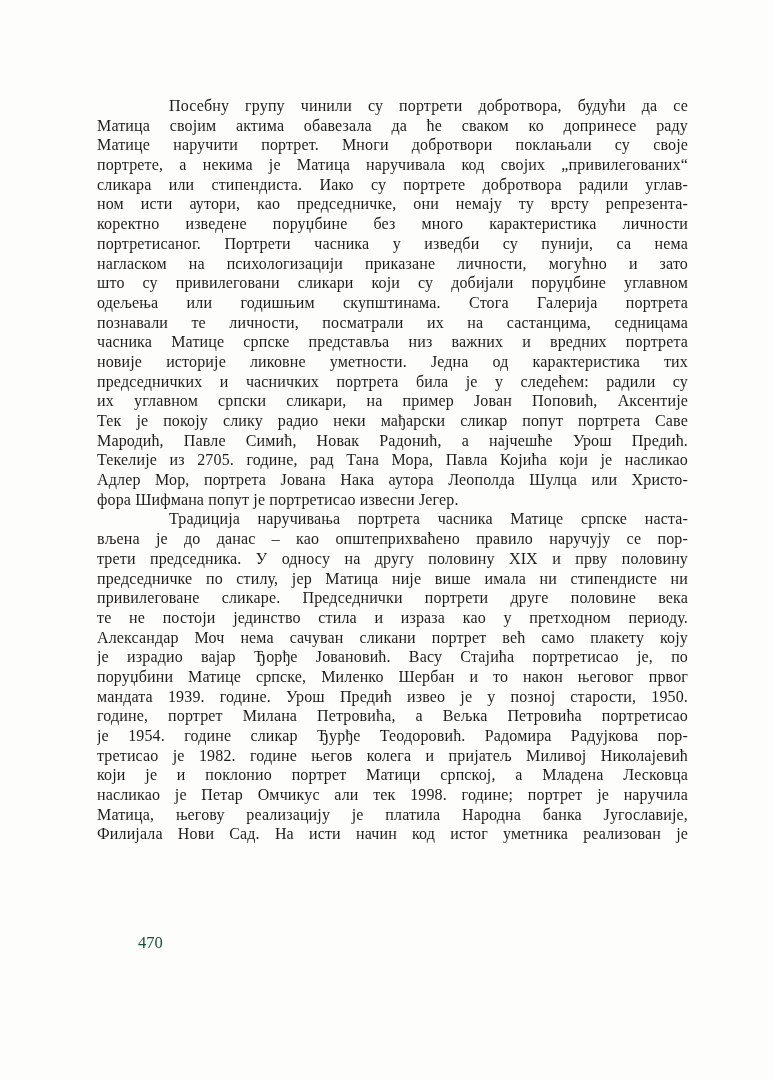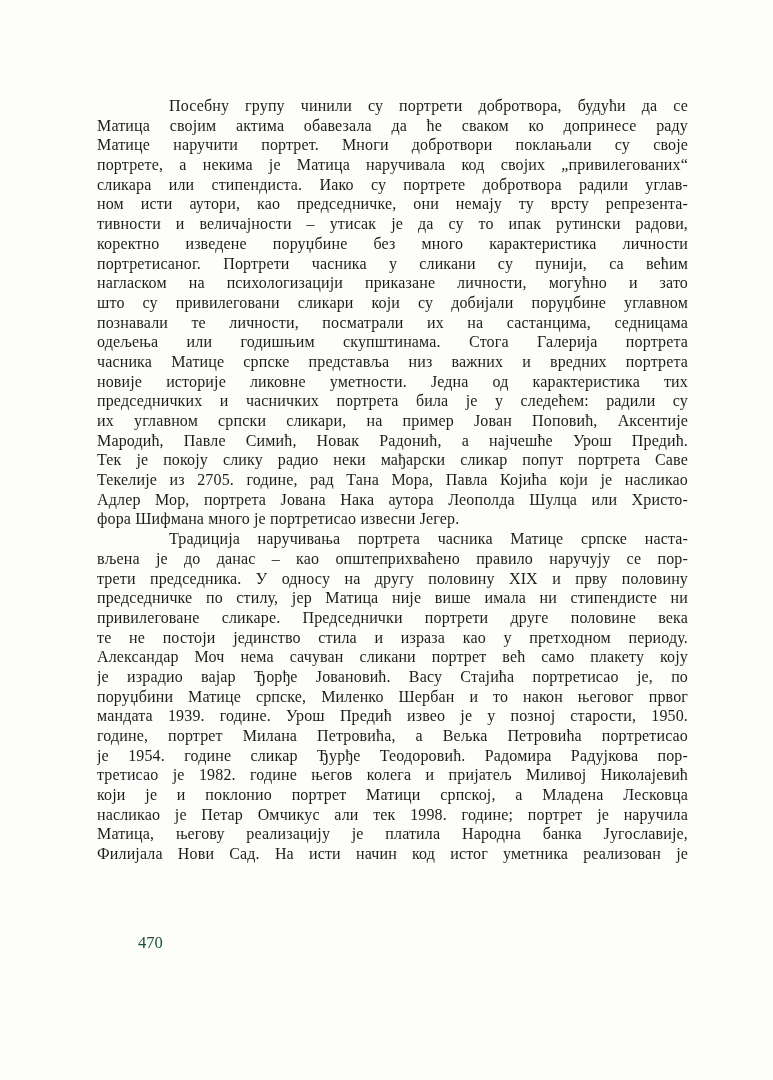--- a/index.html
+++ b/index.html
@@ -50,36 +50,35 @@
 <body>
 
 <div class="page">
   <div class="textblock" id="text-block">
       <div class="line indent">Посебну групу чинили су портрети добротвора, будући да се</div>
       <div class="line">Матица својим актима обавезала да ће сваком ко допринесе раду</div>
       <div class="line">Матице наручити портрет. Многи добротвори поклањали су своје</div>
       <div class="line">портрете, а некима је Матица наручивала код својих „привилегованих“</div>
       <div class="line">сликара или стипендиста. Иако су портрете добротвора радили углав-</div>
       <div class="line">ном исти аутори, као председничке, они немају ту врсту репрезента-</div>
-      <div class="line">тивности и величајности – утисак је да су то ипак рутински радови,</div>
       <div class="line">коректно изведене поруџбине без много карактеристика личности</div>
-      <div class="line">портретисаног. Портрети часника у сликани су пунији, са већим</div>
+      <div class="line">портретисаног. Портрети часника у изведби су пунији, са нема</div>
       <div class="line">нагласком на психологизацији приказане личности, могућно и зато</div>
       <div class="line">што су привилеговани сликари који су добијали поруџбине углавном</div>
+      <div class="line">одељења или годишњим скупштинама. Стога Галерија портрета</div>
       <div class="line">познавали те личности, посматрали их на састанцима, седницама</div>
-      <div class="line">одељења или годишњим скупштинама. Стога Галерија портрета</div>
       <div class="line">часника Матице српске представља низ важних и вредних портрета</div>
       <div class="line">новије историје ликовне уметности. Једна од карактеристика тих</div>
       <div class="line">председничких и часничких портрета била је у следећем: радили су</div>
       <div class="line">их углавном српски сликари, на пример Јован Поповић, Аксентије</div>
+      <div class="line">Тек је покоју слику радио неки мађарски сликар попут портрета Саве</div>
       <div class="line">Мародић, Павле Симић, Новак Радонић, а најчешће Урош Предић.</div>
-      <div class="line">Тек је покоју слику радио неки мађарски сликар попут портрета Саве</div>
       <div class="line">Текелије из 2705. године, рад Тана Мора, Павла Којића који је насликао</div>
       <div class="line">Адлер Мор, портрета Јована Нака аутора Леополда Шулца или Христо-</div>
-      <div class="line para-end">фора Шифмана много је портретисао извесни Јегер.</div>
+      <div class="line para-end">фора Шифмана попут је портретисао извесни Јегер.</div>
       <div class="line indent">Традиција наручивања портрета часника Матице српске наста-</div>
       <div class="line">вљена је до данас – као општеприхваћено правило наручују се пор-</div>
       <div class="line">трети председника. У односу на другу половину XIX и прву половину</div>
       <div class="line">председничке по стилу, јер Матица није више имала ни стипендисте ни</div>
       <div class="line">привилеговане сликаре. Председнички портрети друге половине века</div>
       <div class="line">те не постоји јединство стила и израза као у претходном периоду.</div>
       <div class="line">Александар Моч нема сачуван сликани портрет већ само плакету коју</div>
       <div class="line">је израдио вајар Ђорђе Јовановић. Васу Стајића портретисао је, по</div>
       <div class="line">поруџбини Матице српске, Миленко Шербан и то након његовог првог</div>
       <div class="line">мандата 1939. године. Урош Предић извео је у позној старости, 1950.</div>

